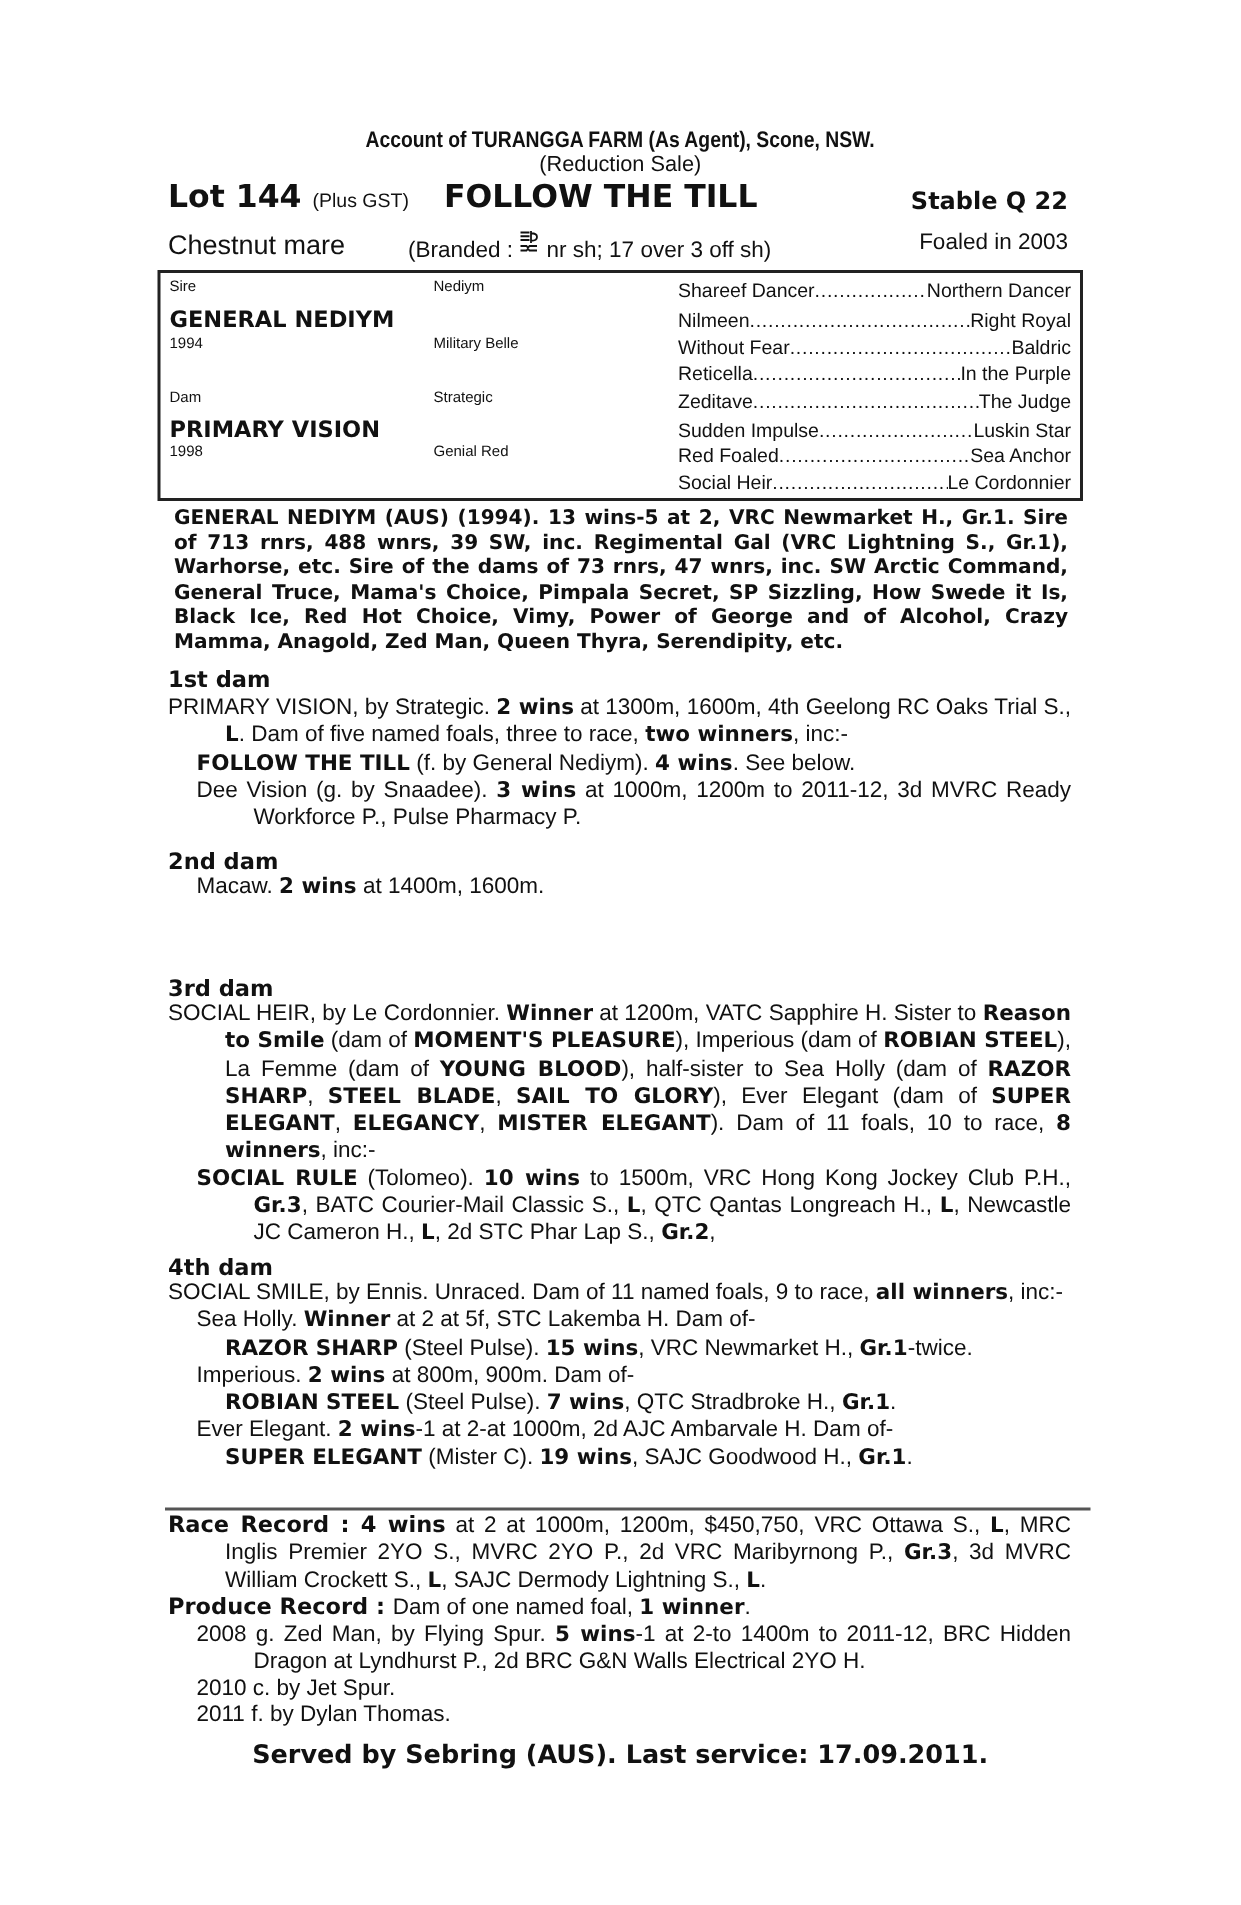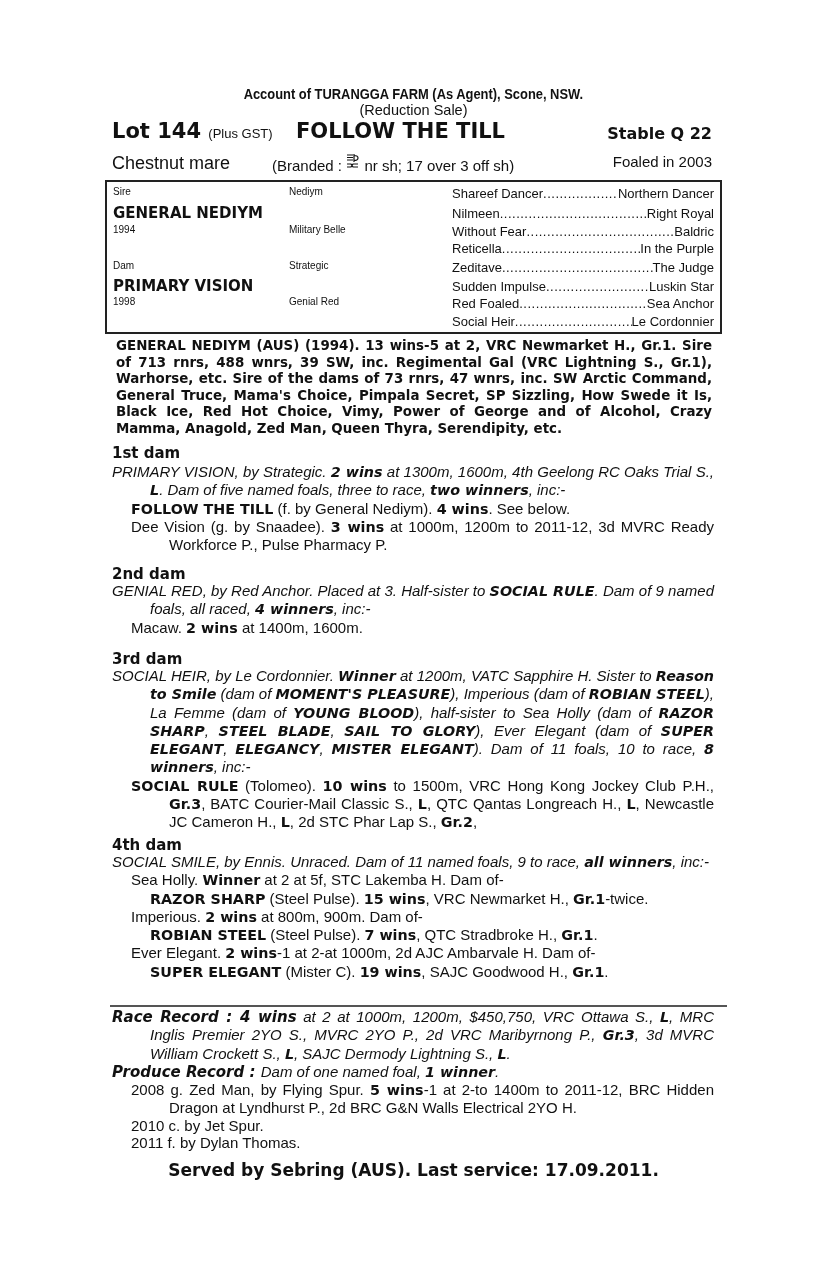--- a/index.html
+++ b/index.html
@@ -30,21 +30,21 @@
   .gg { position:absolute; left:345px; width:262px; font-size:13px; display:flex; white-space:nowrap; }
   .gg .l { flex:0 0 auto; }
   .gg .dots { flex:1 1 auto; overflow:hidden; letter-spacing:0.5px; }
   .gg .dots::before { content:"..............................................................................................................."; }
   .gg .r { flex:0 0 auto; }
 
   #sire-summary { left:116px; top:338px; width:596px; font-size:13.4px; line-height:16.6px; text-align:justify; }
 
   .sec-title { position:absolute; left:112px; font-size:15px; }
   .para { position:absolute; left:112px; width:602px; font-size:15px; line-height:17.3px; }
-  .hang { padding-left:38px; text-indent:-38px; text-align:justify;font-style:italic; }
+  .hang { padding-left:38px; text-indent:-38px; text-align:justify; }
   .ind1 { padding-left:57px; text-indent:-38px; }
   .ind1j { padding-left:57px; text-indent:-38px; text-align:justify; }
   .bl { font-family:"DejaVu Sans", sans-serif; font-weight:bold; font-size:14.3px; }
 
   #separator { left:110px; top:1005px; width:617px; height:0; border-top:2px solid #555; }
   #served { left:0; width:827px; top:1160px; text-align:center; font-size:17px; }
 </style>
 </head>
 <body>
 
@@ -127,21 +127,20 @@
 
 <div class="sec-title b" style="top:444px;text-align:center;">1st dam</div>
 <div class="para light" style="top:463px;">
   <div class="hang"><span>PRIMARY VISION, by Strategic. </span><span class="bl">2 wins</span><span> at 1300m, 1600m, 4th Geelong RC Oaks Trial S., </span><span class="bl">L</span><span>. Dam of five named foals, three to race, </span><span class="bl">two winners</span><span>, inc:-</span></div>
   <div class="ind1"><span class="bl">FOLLOW THE TILL</span><span> (f. by General Nediym). </span><span class="bl">4 wins</span><span>. See below.</span></div>
   <div class="ind1j"><span>Dee Vision (g. by Snaadee). </span><span class="bl">3 wins</span><span> at 1000m, 1200m to 2011-12, 3d MVRC Ready Workforce P., Pulse Pharmacy P.</span></div>
 </div>
 
 <div class="sec-title b" style="top:565px;">2nd dam</div>
 <div class="para light" style="top:582px;">
-  <div class="hang"><span>GENIAL RED, by Red Anchor. Placed at 3. Half-sister to </span><span class="bl">SOCIAL RULE</span><span>. Dam of 9 named foals, all raced, </span><span class="bl">4 winners</span><span>, inc:-</span></div>
   <div class="ind1"><span>Macaw. </span><span class="bl">2 wins</span><span> at 1400m, 1600m.</span></div>
 </div>
 
 <div class="sec-title b" style="top:650px;">3rd dam</div>
 <div class="para light" style="top:667px;">
   <div class="hang"><span>SOCIAL HEIR, by Le Cordonnier. </span><span class="bl">Winner</span><span> at 1200m, VATC Sapphire H. Sister to </span><span class="bl">Reason to Smile</span><span> (dam of </span><span class="bl">MOMENT'S PLEASURE</span><span>), Imperious (dam of </span><span class="bl">ROBIAN STEEL</span><span>), La Femme (dam of </span><span class="bl">YOUNG BLOOD</span><span>), half-sister to Sea Holly (dam of </span><span class="bl">RAZOR SHARP</span><span>, </span><span class="bl">STEEL BLADE</span><span>, </span><span class="bl">SAIL TO GLORY</span><span>), Ever Elegant (dam of </span><span class="bl">SUPER ELEGANT</span><span>, </span><span class="bl">ELEGANCY</span><span>, </span><span class="bl">MISTER ELEGANT</span><span>). Dam of 11 foals, 10 to race, </span><span class="bl">8 winners</span><span>, inc:-</span></div>
   <div class="ind1j"><span class="bl">SOCIAL RULE</span><span> (Tolomeo). </span><span class="bl">10 wins</span><span> to 1500m, VRC Hong Kong Jockey Club P.H., </span><span class="bl">Gr.3</span><span>, BATC Courier-Mail Classic S., </span><span class="bl">L</span><span>, QTC Qantas Longreach H., </span><span class="bl">L</span><span>, Newcastle JC Cameron H., </span><span class="bl">L</span><span>, 2d STC Phar Lap S., </span><span class="bl">Gr.2</span><span>,</span></div>
 </div>
 
 <div class="sec-title b" style="top:836px;">4th dam</div>

